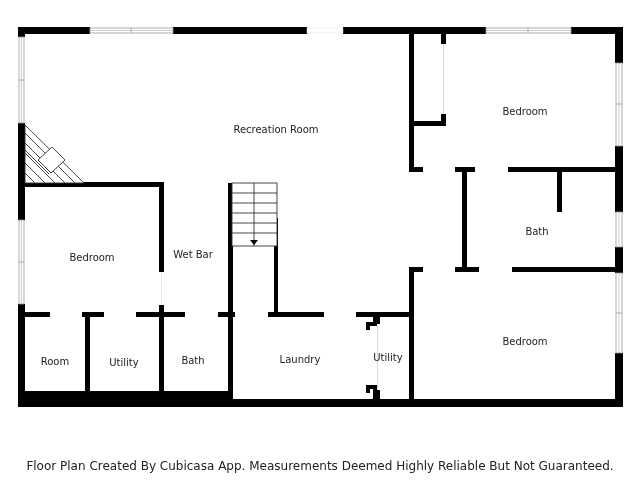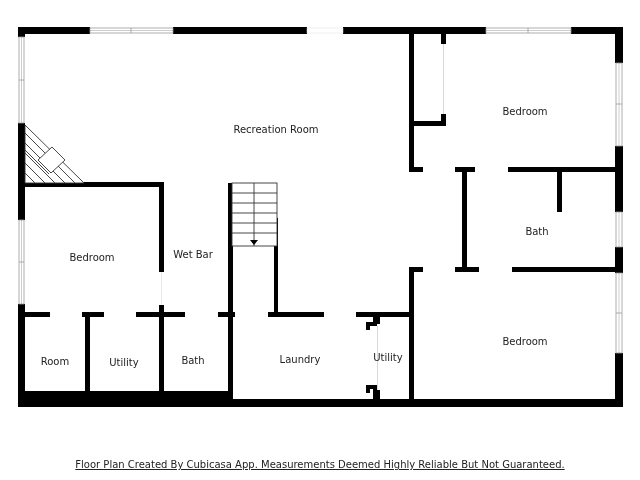--- a/index.html
+++ b/index.html
@@ -2,21 +2,21 @@
 <html><head>
 <meta charset="utf-8">
 <style>
   html, body { margin: 0; padding: 0; background: #ffffff; }
   body { width: 640px; height: 480px; overflow: hidden; position: relative; font-family: "DejaVu Sans", sans-serif; }
   #plan { position: absolute; left: 0; top: 0; }
   .wall { fill: #000000; }
   .win { fill: #ffffff; stroke: #9a9a9a; stroke-width: 0.8; }
   .room-label { font-family: "DejaVu Sans", sans-serif; font-size: 10px; fill: #222222; }
   .stair-line { stroke: #333333; stroke-width: 0.9; fill: none; }
-  .footer { position: absolute; left: 0; top: 459px; width: 640px; text-align: center; font-family: "DejaVu Sans", sans-serif; font-size: 10px; color: #222222; text-decoration: underline; }
+  .footer { position: absolute; left: 0; top: 459px; width: 640px; text-align: center; font-family: "DejaVu Sans", sans-serif; font-size: 12px; color: #222222; }
 </style>
 </head>
 <body>
 
 <svg id="plan" width="640" height="480" viewBox="0 0 640 480" xmlns="http://www.w3.org/2000/svg">
 
   <g>
 
     <rect class="wall" x="18" y="27" width="72" height="7"></rect>
     <rect class="wall" x="173" y="27" width="134" height="7"></rect>

